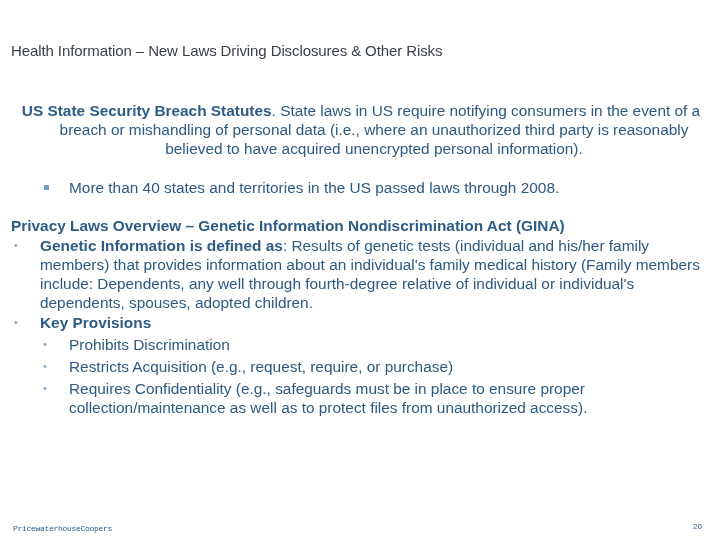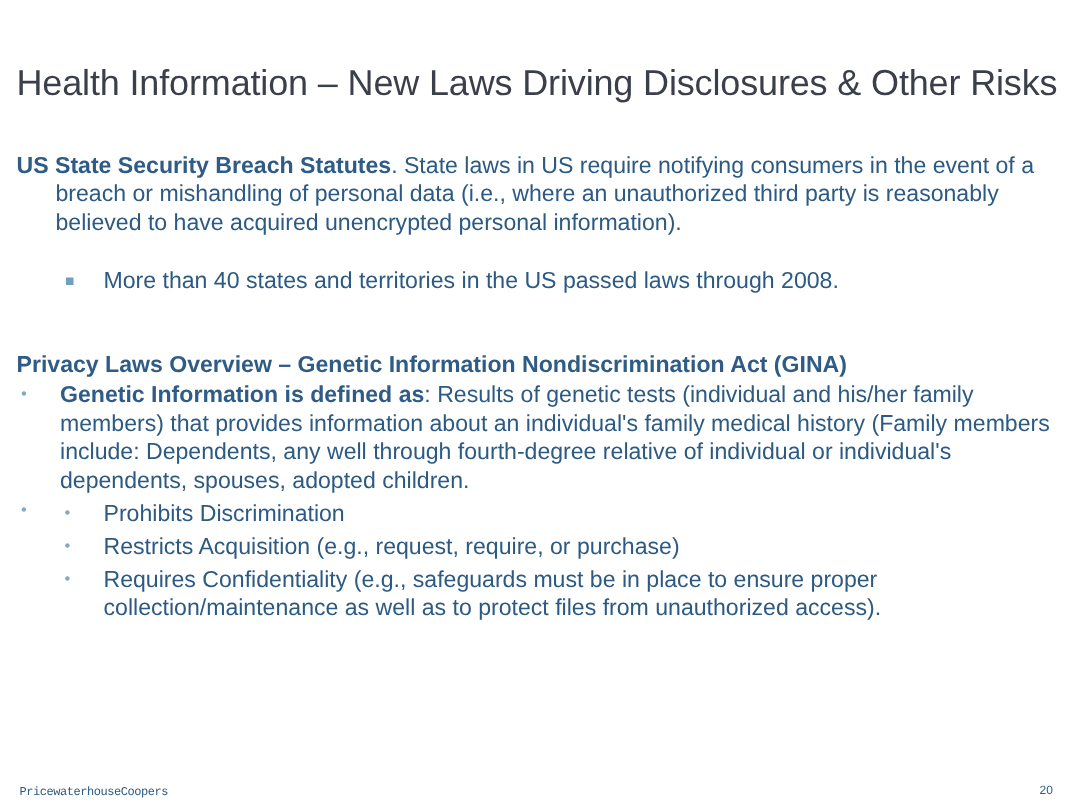--- a/index.html
+++ b/index.html
@@ -12,38 +12,39 @@
       height: 540px;
       position: relative;
       overflow: hidden;
       font-family: "Liberation Sans", sans-serif;
       color: #2c5a82;
     }
     .slide-title {
       position: absolute;
       left: 11px;
       top: 42px;
-      font-size: 24px;
+      font-size: 15px;
       color: #3a3f4a;
       white-space: nowrap;
       letter-spacing: -0.1px;
     }
     .content {
       position: absolute;
       left: 11px;
       top: 101px;
       width: 700px;
       font-size: 15.4px;
       line-height: 19px;
     }
     .section { margin: 0; }
-    .section + .section { margin-top: 37px; }
+    .section + .section { margin-top: 19px; }
     .para {
       padding-left: 26px;
       text-indent: -26px;
+      text-align: center;
     }
     .bold { font-weight: bold; color: #2e5c86; }
     .lvl1 {
       position: relative;
       padding-left: 29px;
       margin-top: 1px;
     }
     .lvl2 {
       position: relative;
       padding-left: 58px;
@@ -104,20 +105,21 @@
   <div class="section">
     <div class="bold">Privacy Laws Overview – Genetic Information Nondiscrimination Act (GINA)</div>
 
     <div class="lvl1">
       <span class="bullet">•</span>
       <span class="bold">Genetic Information is defined as</span><span>:  Results of genetic tests (individual and his/her family members) that provides information about an individual's family medical history  (Family members include: Dependents, any well through fourth-degree relative of individual or individual's dependents, spouses, adopted children.</span>
     </div>
 
     <div class="lvl1">
       <span class="bullet">•</span>
+      <span class="bold">Key Provisions</span>
     </div>
 
     <div class="lvl2">
       <span class="bullet">•</span>
       <span>Prohibits Discrimination</span>
     </div>
     <div class="lvl2">
       <span class="bullet">•</span>
       <span>Restricts Acquisition (e.g., request, require, or purchase)</span>
     </div>

